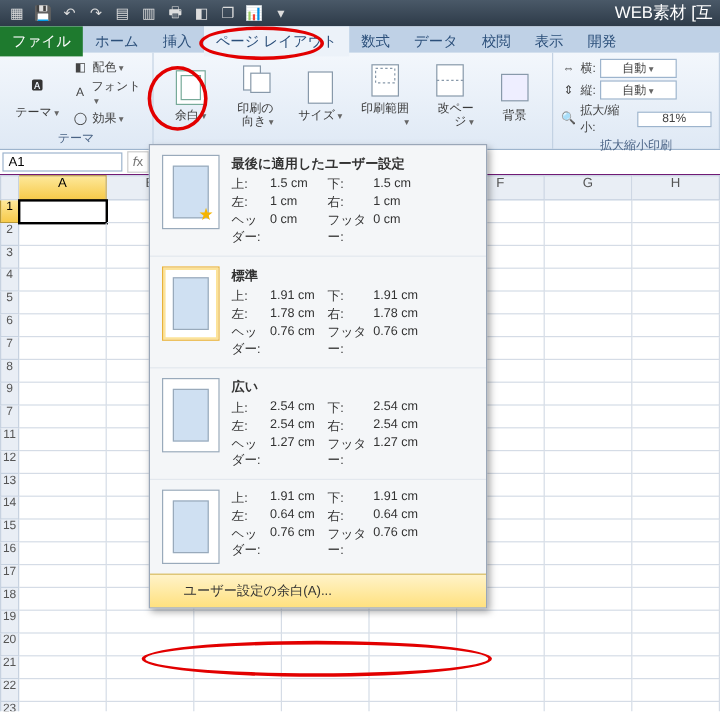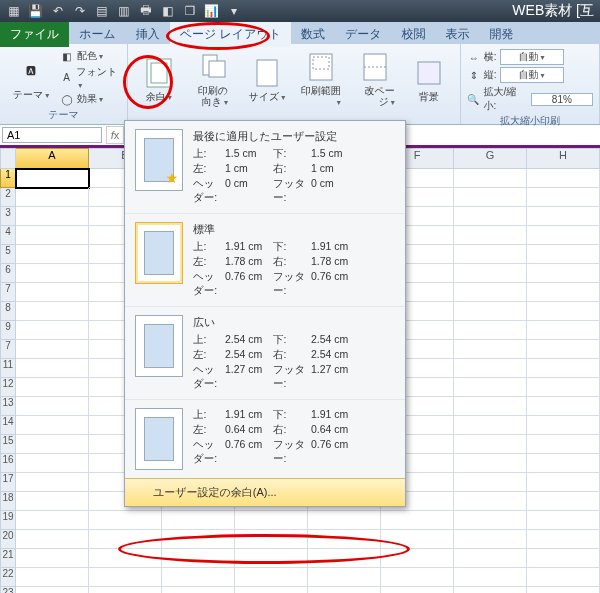--- a/index.html
+++ b/index.html
@@ -16,41 +16,41 @@
 .ribbon{height:80px;background:linear-gradient(#f3f7fc,#dfe9f5);border-bottom:1px solid #9db4cd;display:flex}
 .group{border-right:1px solid #c3d2e3;padding:4px 6px 2px;display:flex;flex-direction:column;justify-content:space-between}
 .group-row{display:flex;gap:4px;align-items:center}
 .group-label{font-size:10px;text-align:center;color:#4a6385}
 .rbtn{display:flex;flex-direction:column;align-items:center;gap:2px;padding:2px 4px;border:1px solid transparent;border-radius:3px;cursor:pointer;min-width:40px}
 .rbtn .ico{width:32px;height:32px;display:flex;align-items:center;justify-content:center}
 .rbtn .lbl{font-size:10px;text-align:right;line-height:1.1;color:#3a3a3a}
 .small-line{display:flex;align-items:center;gap:3px;font-size:10px;color:#444;padding:1px 0}
 .small-ico{width:14px;height:14px;display:inline-flex;align-items:center;justify-content:center}
 .drop::after{content:"▾";font-size:8px;margin-left:2px;color:#666}
-.namebox{height:20px;border-bottom:3px solid #701a75;display:flex;align-items:center}
+.namebox{height:20px;border-bottom:1px solid #701a75;display:flex;align-items:center}
 .namebox .nb{width:90px;border:1px solid #9db4cd;background:#fff;padding:1px 4px;margin:0 2px;font-size:11px}
 .namebox .fx{width:16px;height:16px;display:flex;align-items:center;justify-content:center;color:#777;border:1px solid #ccc;margin-left:2px}
 .sheet{position:relative;display:flex}
 .rowhdrs{width:28px}
 .rowhdr{height:18px;background:#e9eef5;border:1px solid #c7d2e0;border-top:none;text-align:center;font-size:10px;color:#555}
 .corner{height:19px;background:#e9eef5;border:1px solid #c7d2e0}
 .cols{flex:1}
 .colrow{display:flex}
 .colhdr{width:72px;height:19px;background:#e9eef5;border:1px solid #c7d2e0;border-left:none;text-align:center;font-size:11px;color:#555}
 .colhdr.sel{background:linear-gradient(#fde89a,#f7ca4a);color:#000;border-color:#b89a3a}
 .cellsrow{display:flex}
 .cell{width:72px;height:18px;border-right:1px solid #d5dce6;border-bottom:1px solid #d5dce6}
 .cell.sel{outline:2px solid #000;outline-offset:-1px}
 .dropdown{position:absolute;left:124px;top:120px;width:280px;background:#f4f6f8;border:1px solid #9aa7b8;box-shadow:2px 3px 6px rgba(0,0,0,.35);font-size:11px;z-index:10}
 .dd-item{display:flex;padding:8px 10px;gap:10px;border-bottom:1px solid #e3e8ee}
 .dd-thumb{width:46px;height:60px;border:1px solid #9ab;background:#fff;position:relative;flex-shrink:0}
 .dd-thumb::before,.dd-thumb::after{content:"";position:absolute;background:#cfe0f2}
 .dd-thumb::before{left:8px;right:8px;top:8px;bottom:8px;border:1px solid #9ab}
 .dd-text{flex:1}
-.dd-title{font-weight:normal;margin-bottom:3px}
+.dd-title{font-weight:bold;margin-bottom:3px}
 .dd-grid{display:grid;grid-template-columns:32px 48px 38px 48px;row-gap:1px;font-size:10.5px;color:#333}
 .dd-footer{padding:6px 28px;background:linear-gradient(#fff3c9,#ffe17f);border-top:1px solid #d8bb5a;cursor:pointer;position:relative}
 .rhdr-sel{background:linear-gradient(#fde89a,#f7ca4a)!important;color:#000;border-color:#b89a3a}
 .spin{display:inline-block;width:58px;border:1px solid #9db4cd;background:#fff;font-size:10px;padding:0 2px;text-align:center}
 .circ1{left:166px;top:22px;width:98px;height:22px}
 .circ2{left:123px;top:55px;width:44px;height:48px}
 .circ3{left:118px;top:534px;width:286px;height:24px}
 .star{position:absolute;right:4px;bottom:4px;color:#f5b400;font-size:14px}
 </style>
 </head>

